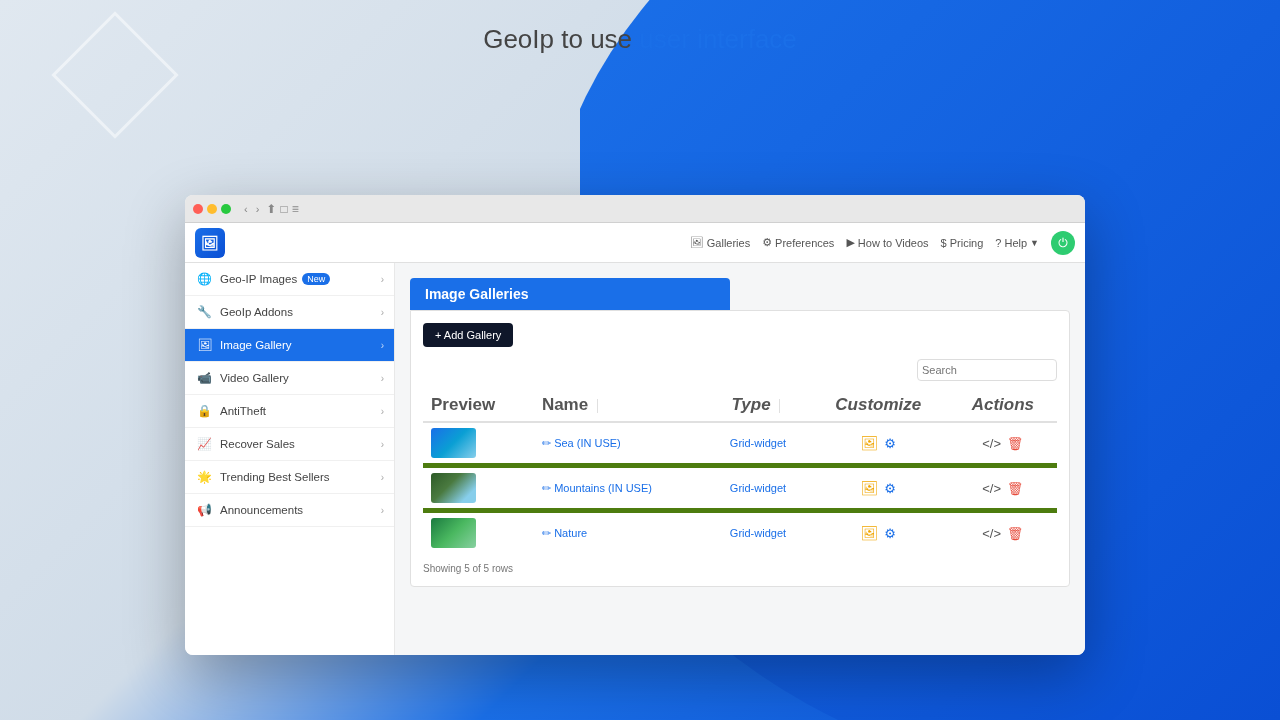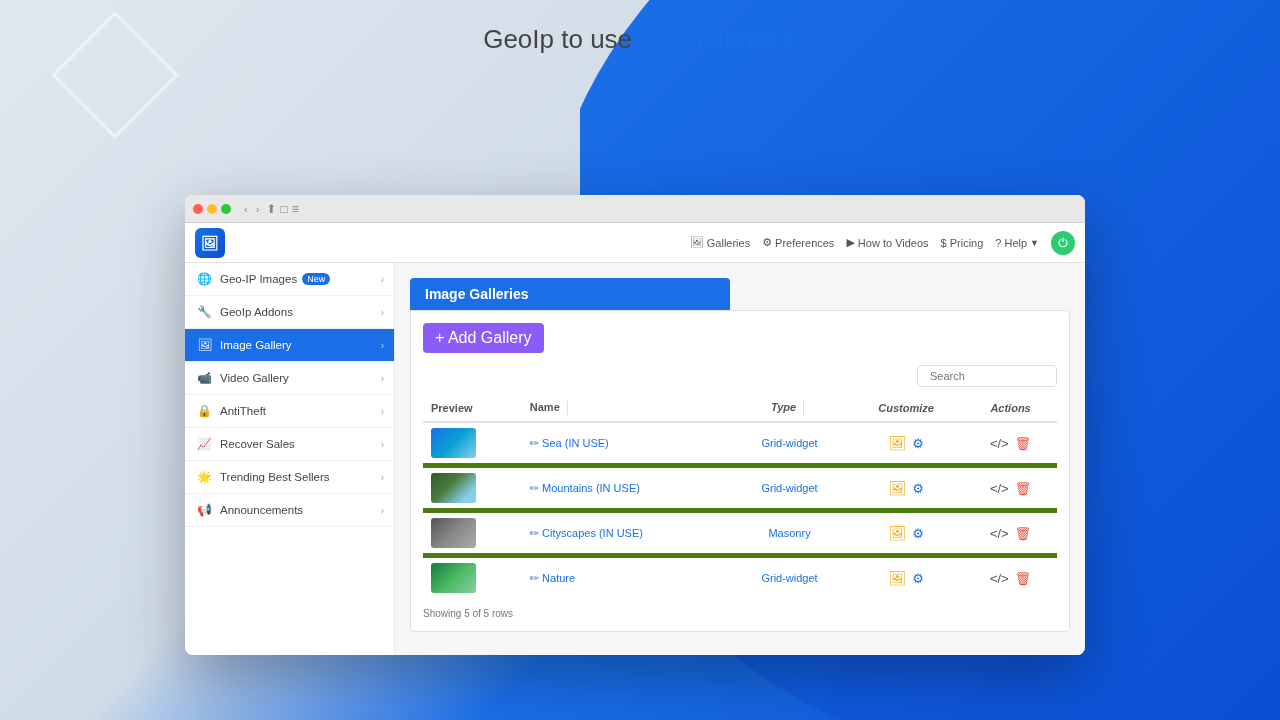--- a/index.html
+++ b/index.html
@@ -244,61 +244,61 @@
     
     .content-panel {
       background: #fff;
       border: 1px solid #e0e0e0;
       border-radius: 0 4px 4px 4px;
       padding: 12px;
     }
 
     
     .add-gallery-btn {
-      background: #8b5cf6;
+      background: #0f172a;
       color: white;
       border: none;
       padding: 6px 12px;
       border-radius: 4px;
-      font-size: 16px;
+      font-size: 11px;
       cursor: pointer;
       margin-bottom: 12px;
       display: flex;
       align-items: center;
       gap: 4px;
     }
 
     
     .search-box {
       float: right;
       margin-bottom: 8px;
     }
     .search-input {
-      padding: 4px 12px;
+      padding: 4px 4px;
       border: 1px solid #ddd;
       border-radius: 4px;
       font-size: 11px;
       width: 140px;
       outline: none;
     }
 
     
     .gallery-table {
       width: 100%;
       border-collapse: collapse;
       font-size: 11px;
       clear: both;
     }
     .gallery-table th {
       text-align: left;
       padding: 6px 8px;
       border-bottom: 2px solid #e0e0e0;
       color: #555;
       font-weight: 600;
-      font-size: 11px;
+      font-size: 17px;
     }
     .gallery-table th.center { text-align: center; font-style: italic; }
     .gallery-table td {
       padding: 5px 8px;
       border-bottom: 5px solid #4d7c0f;
       vertical-align: middle;
     }
     .gallery-table td.center { text-align: center; }
     .gallery-table tr:last-child td { border-bottom: none; }
 
@@ -550,63 +550,40 @@
               </td>
               <td class="center">
                 <div class="action-icons">
                   <span class="icon-code">&lt;/&gt;</span>
                   <span class="icon-delete">🗑</span>
                 </div>
               </td>
             </tr>
             <tr>
               <td>
-                <div class="preview-thumb thumb-cityscapes"></div>
+                <div class="preview-thumb thumb-nature"></div>
               </td>
               <td>
-                <a href="#" class="gallery-link">✏ Cityscapes (IN USE)</a>
-              </td>
-              <td class="center">
-                <a href="#" class="type-link">Masonry</a>
+                <a href="#" class="gallery-link">✏ Nature</a>
+              </td>
+              <td class="center">
+                <a href="#" class="type-link">Grid-widget</a>
               </td>
               <td class="center">
                 <div class="action-icons">
                   <span class="icon-gallery">🖼</span>
                   <span class="icon-gear">⚙</span>
                 </div>
               </td>
               <td class="center">
                 <div class="action-icons">
                   <span class="icon-code">&lt;/&gt;</span>
                   <span class="icon-delete">🗑</span>
                 </div>
               </td>
             </tr>
-            <tr>
-              <td>
-                <div class="preview-thumb thumb-nature"></div>
-              </td>
-              <td>
-                <a href="#" class="gallery-link">✏ Nature</a>
-              </td>
-              <td class="center">
-                <a href="#" class="type-link">Grid-widget</a>
-              </td>
-              <td class="center">
-                <div class="action-icons">
-                  <span class="icon-gallery">🖼</span>
-                  <span class="icon-gear">⚙</span>
-                </div>
-              </td>
-              <td class="center">
-                <div class="action-icons">
-                  <span class="icon-code">&lt;/&gt;</span>
-                  <span class="icon-delete">🗑</span>
-                </div>
-              </td>
-            </tr>
           </tbody>
         </table>
         <div class="table-footer">Showing 5 of 5 rows</div>
       </div>
     </div>
   </div>
 </div>
 
 </body></html>

